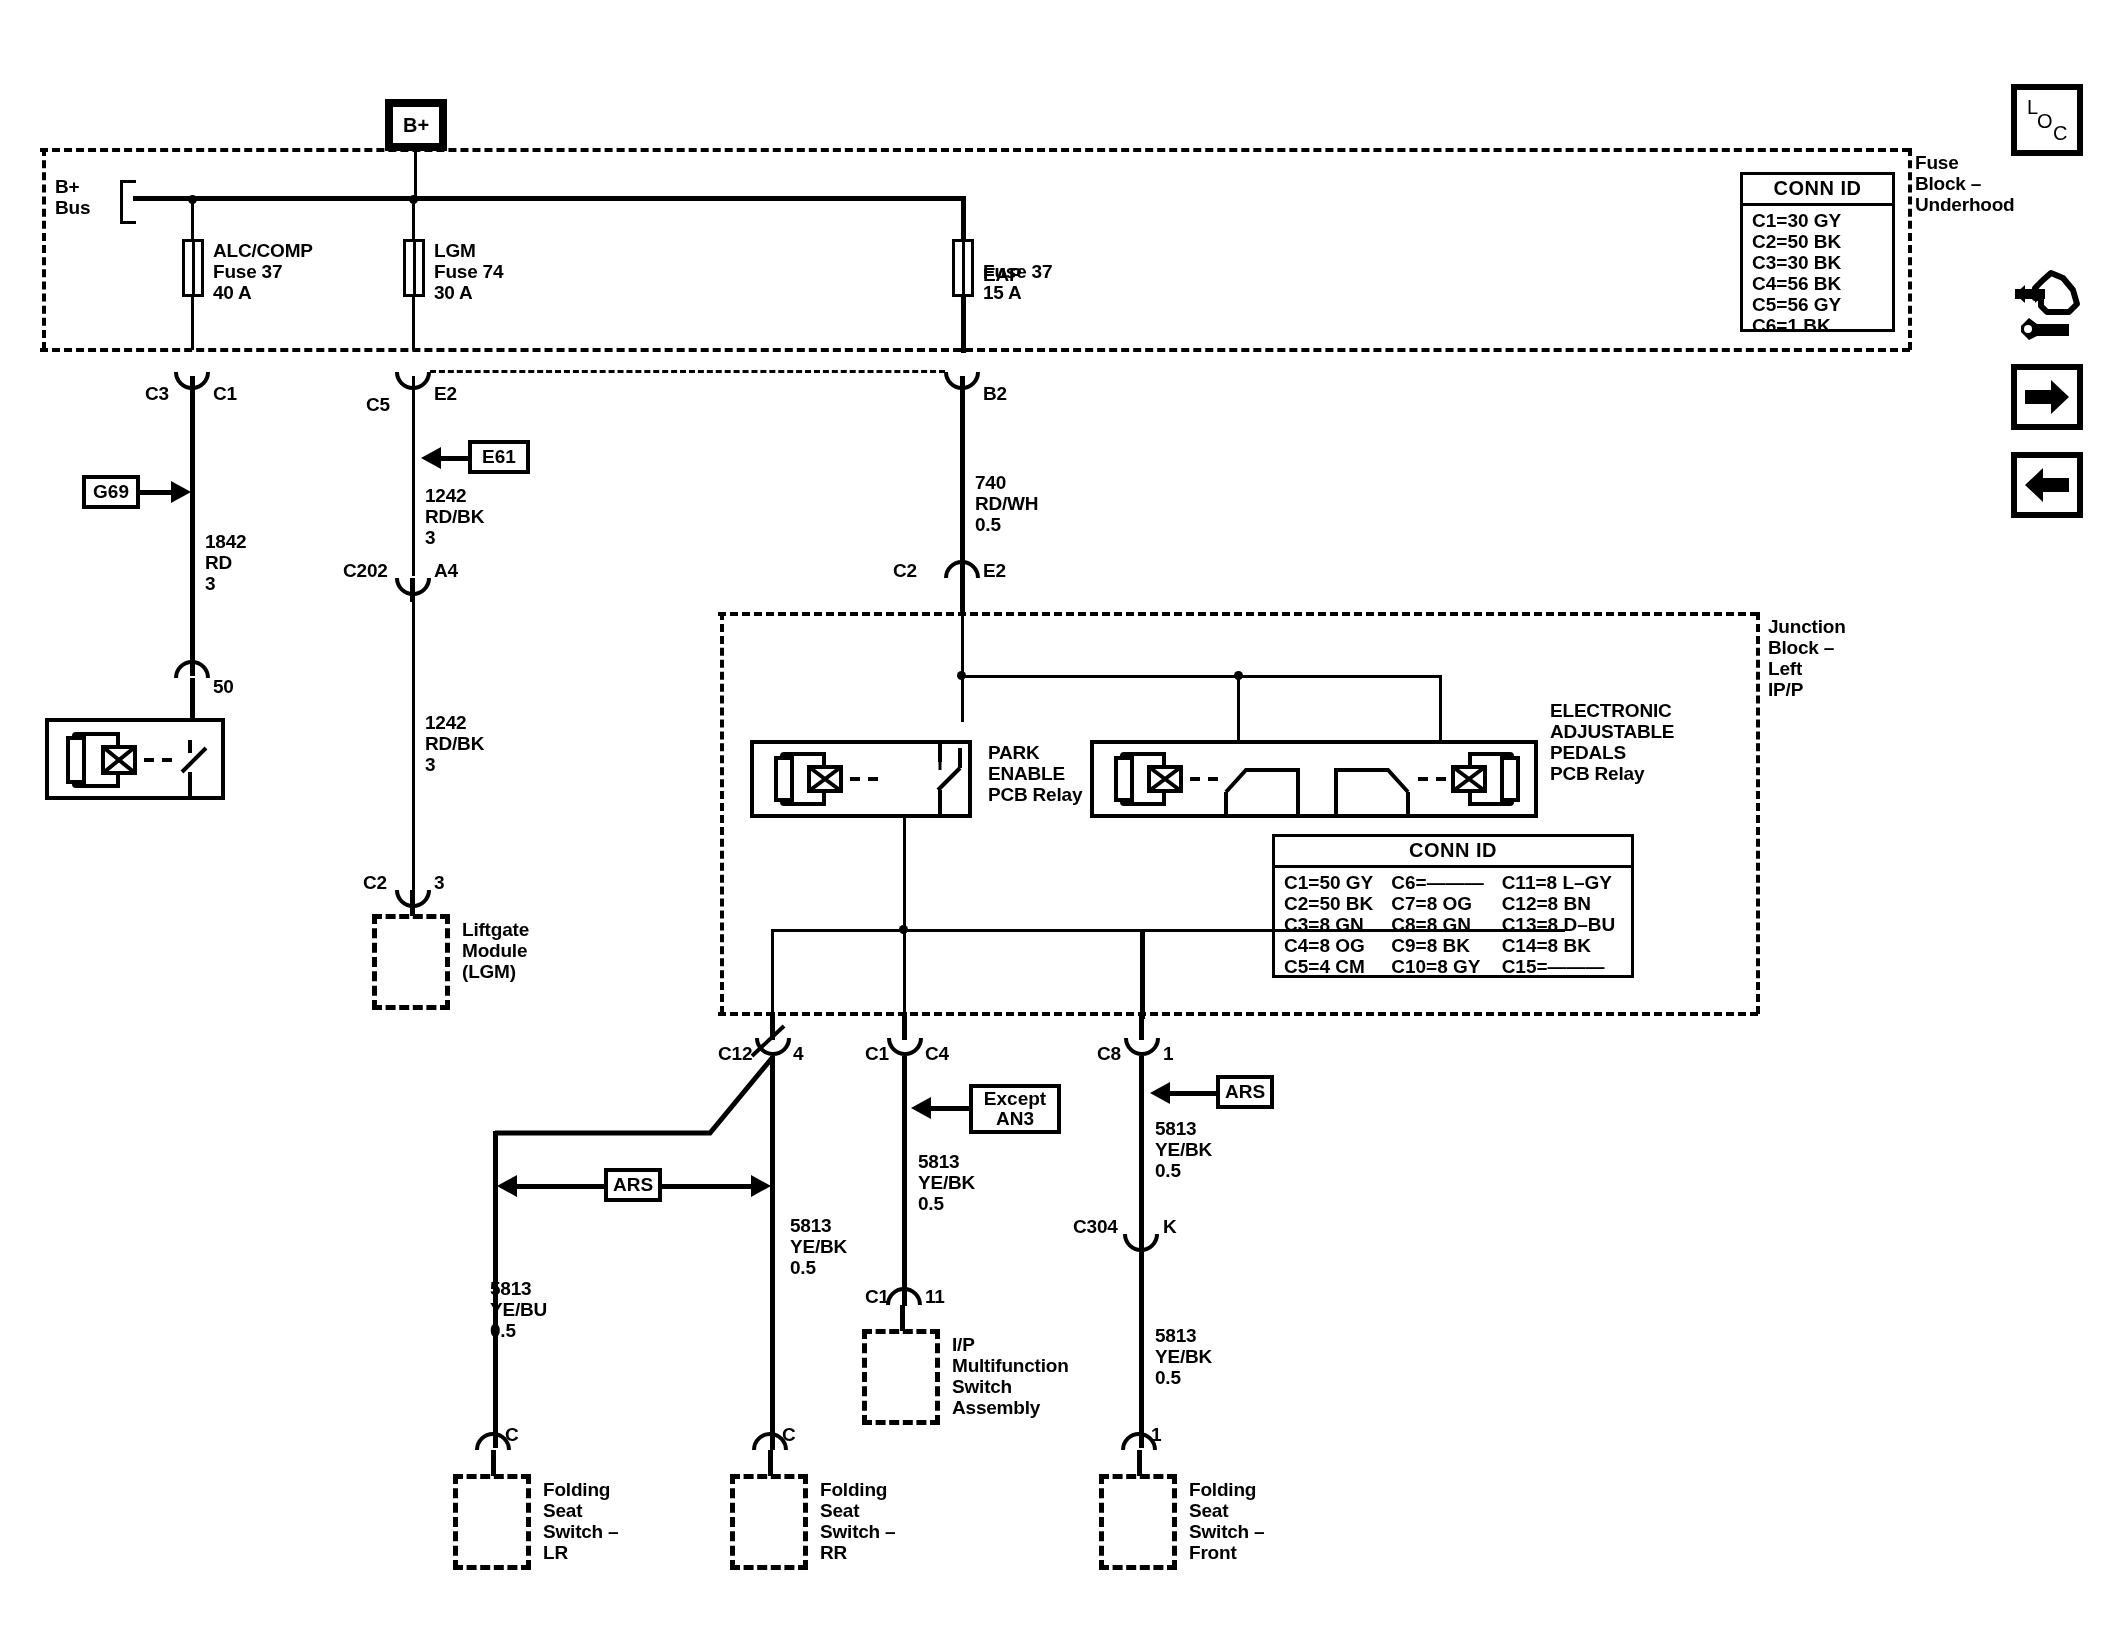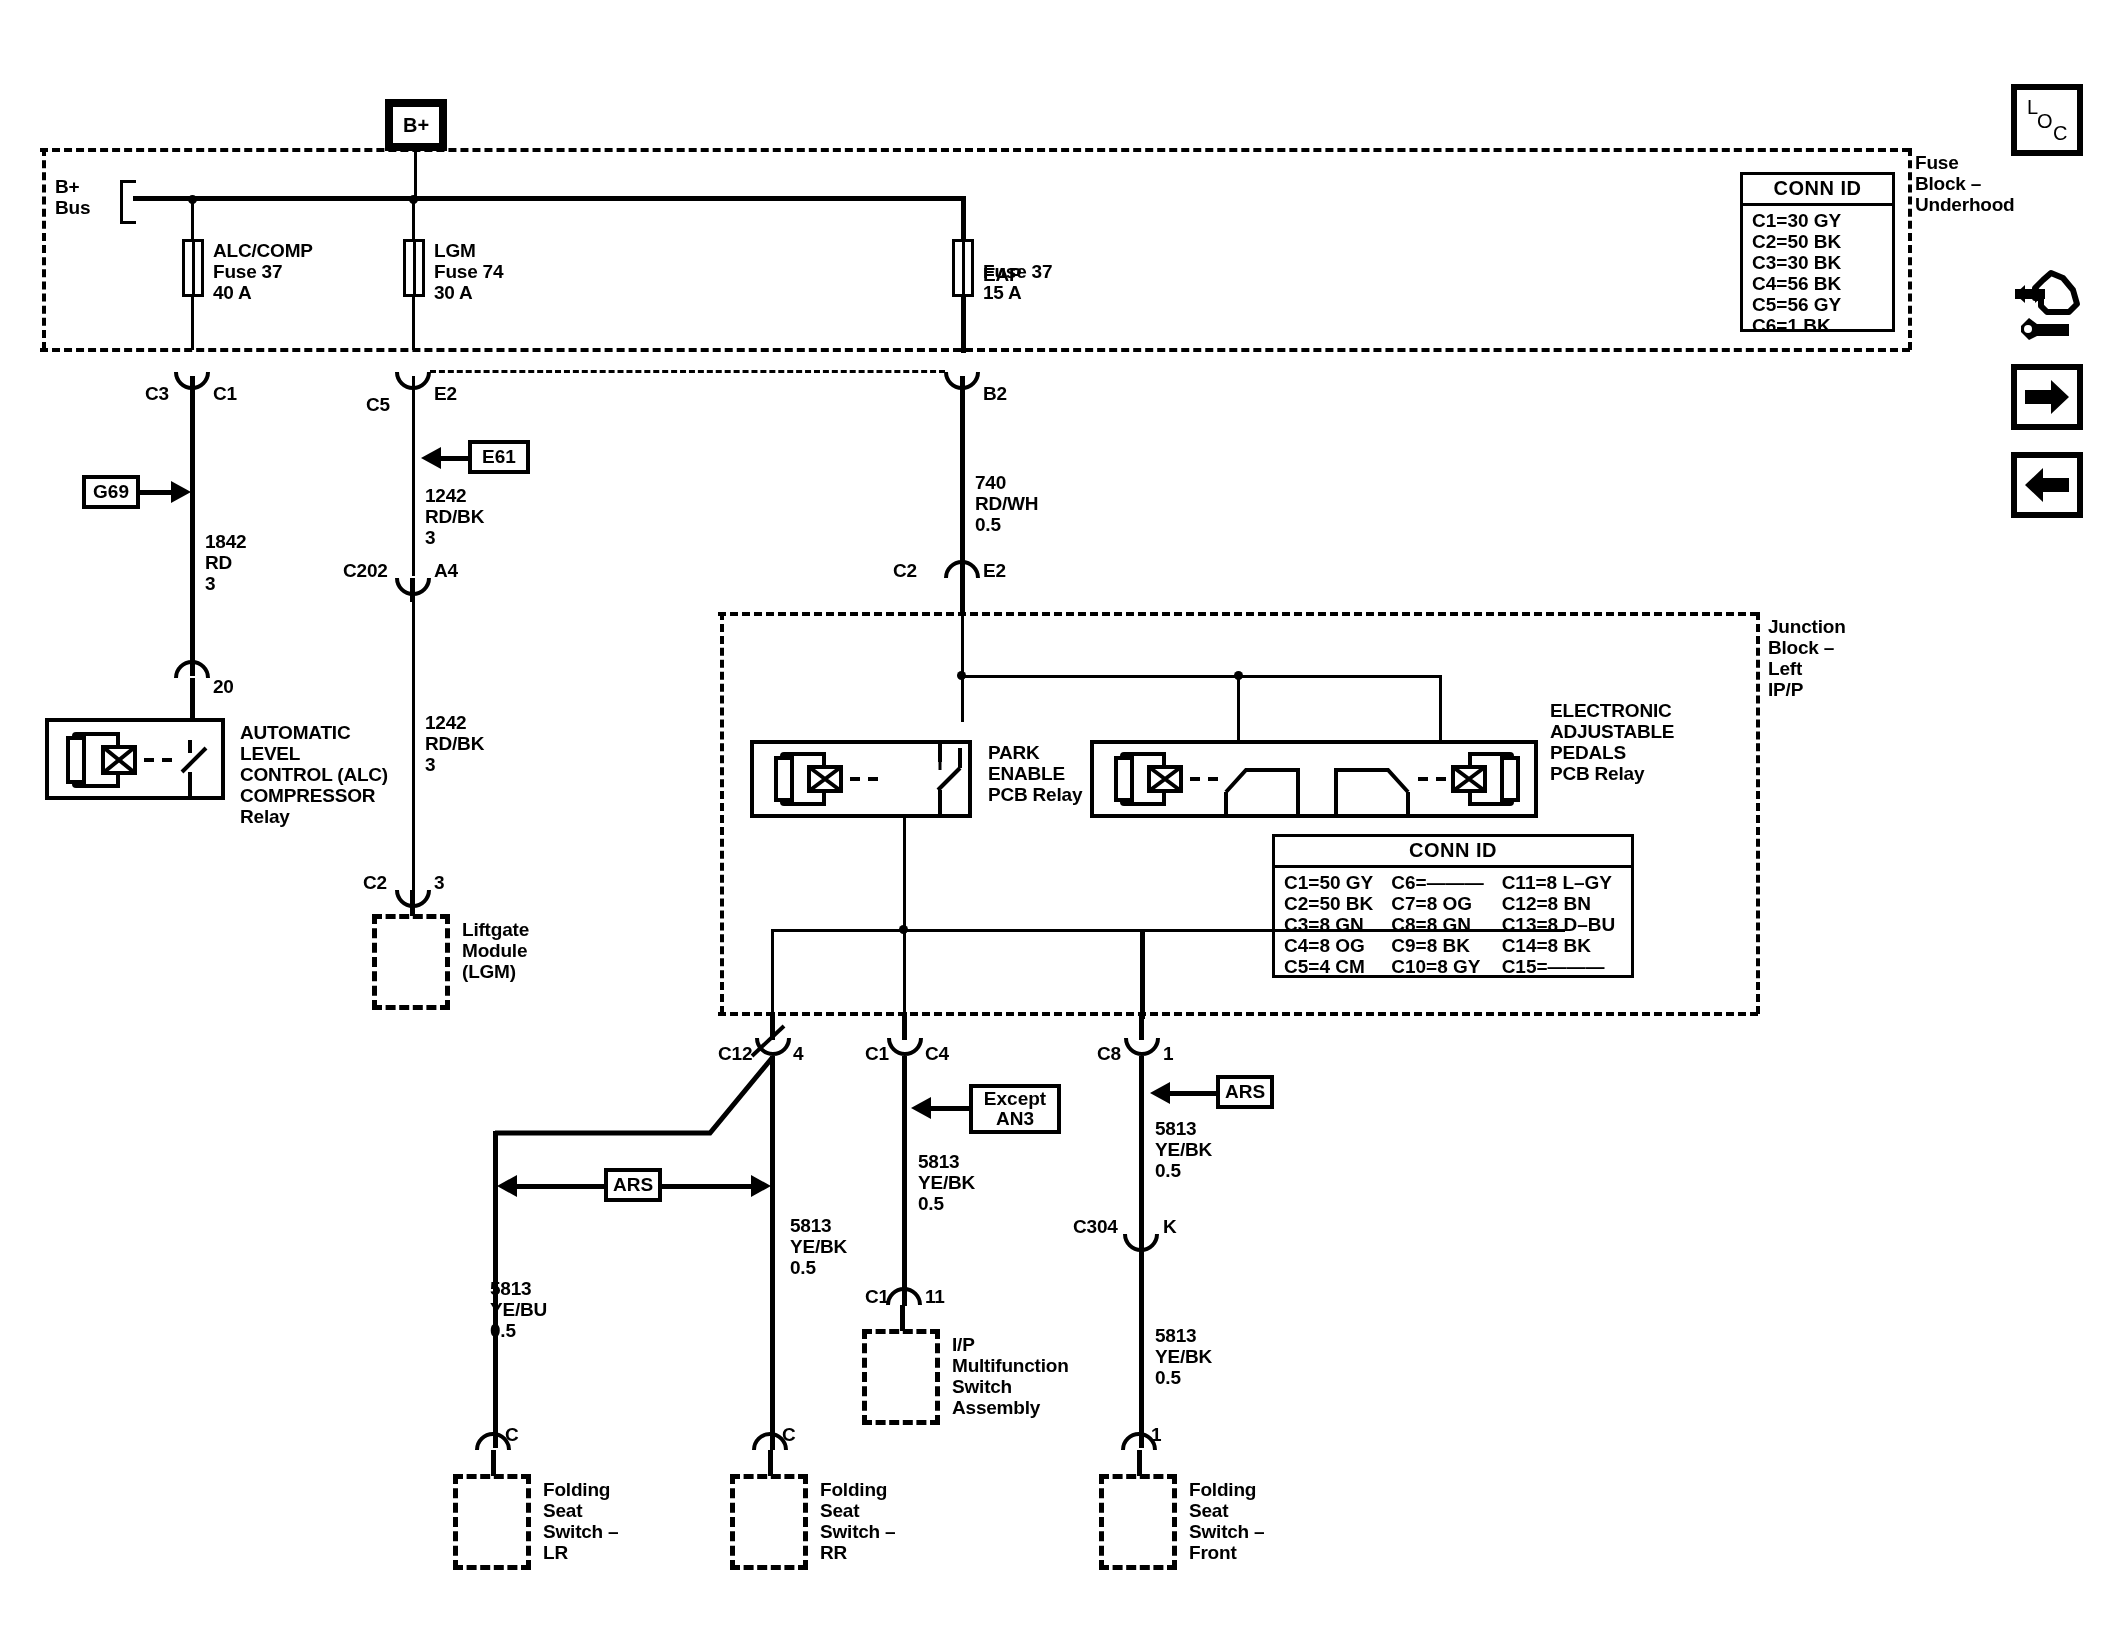--- a/index.html
+++ b/index.html
@@ -116,45 +116,40 @@
   <div class="hline thick" style="left:140px;top:490px;width:32px;"></div>
   <div class="arrowR" style="left:171px;top:481px;"></div>
   <div class="lbl" style="left:205px;top:531px;"></div>
   <div class="lbl" style="left:205px;top:531px;">1842</div>
   <div class="lbl" style="left:205px;top:552px;">RD</div>
   <div class="lbl" style="left:205px;top:573px;">3</div>
 
   <svg class="ovl">
     <path d="M176,678 A16,16 0 0 1 208,678" fill="none" stroke="#000" stroke-width="4"></path>
   </svg>
-  <div class="lbl" style="left:213px;top:676px;">20</div>
+  <div class="lbl" style="left:213px;top:676px;">50</div>
   <div class="vline thick" style="left:190px;top:678px;height:40px;"></div>
 
   <div class="relay" style="left:45px;top:718px;width:180px;height:82px;"></div>
   <svg class="ovl">
 
     <rect x="68" y="738" width="16" height="44" fill="none" stroke="#000" stroke-width="4"></rect>
     <circle cx="76" cy="736" r="4" fill="#000"></circle>
     <circle cx="76" cy="784" r="4" fill="#000"></circle>
     <path d="M76,734 L118,734 L118,746" fill="none" stroke="#000" stroke-width="4"></path>
     <path d="M76,786 L118,786 L118,774" fill="none" stroke="#000" stroke-width="4"></path>
     <rect x="103" y="747" width="32" height="26" fill="none" stroke="#000" stroke-width="4"></rect>
     <path d="M103,747 L135,773 M135,747 L103,773" stroke="#000" stroke-width="4"></path>
 
     <path d="M144,760 L154,760 M162,760 L172,760" stroke="#000" stroke-width="4"></path>
 
     <path d="M190,740 L190,753" stroke="#000" stroke-width="4"></path>
     <path d="M182,772 L206,748" stroke="#000" stroke-width="4"></path>
     <path d="M190,772 L190,800" stroke="#000" stroke-width="4"></path>
   </svg>
-  <div class="lbl" style="left:240px;top:722px;">AUTOMATIC
-LEVEL
-CONTROL (ALC)
-COMPRESSOR
-Relay</div>
 
   <div class="vline" style="left:412px;top:376px;height:200px;"></div>
   <div class="refbox" style="left:468px;top:440px;width:62px;height:34px;">
     <span>E61</span>
   </div>
   <div class="hline thick" style="left:432px;top:456px;width:38px;"></div>
   <div class="arrowL" style="left:421px;top:447px;"></div>
   <div class="lbl" style="left:425px;top:485px;">1242</div>
   <div class="lbl" style="left:425px;top:506px;">RD/BK</div>
   <div class="lbl" style="left:425px;top:527px;">3</div>

